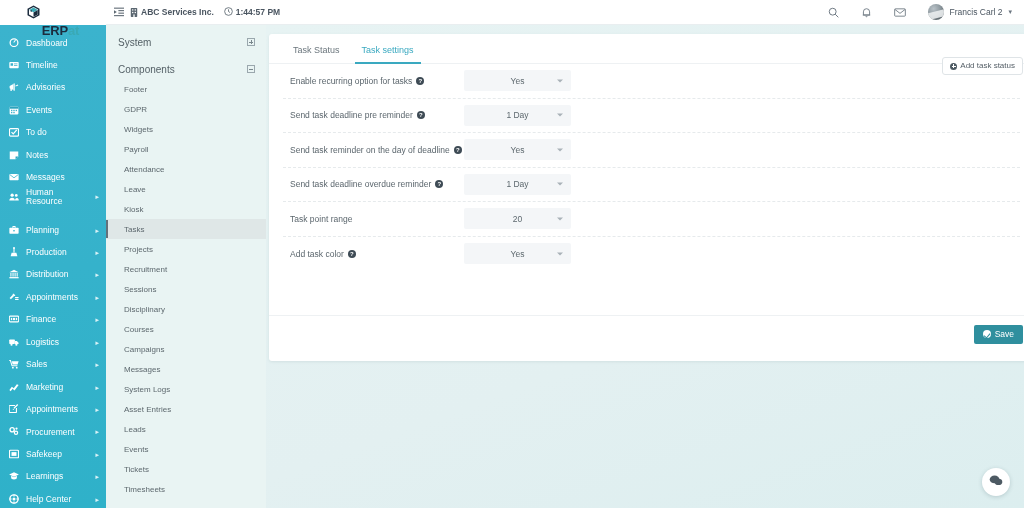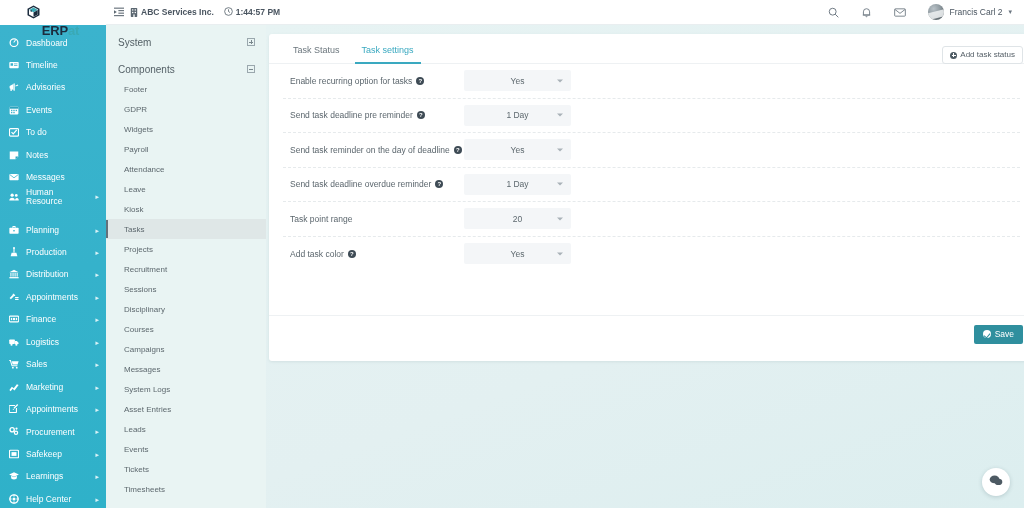--- a/index.html
+++ b/index.html
@@ -124,21 +124,21 @@
   .tab {
     font-size: 9px; color: #6b767d; padding: 0 11px 8px 11px; cursor: pointer;
     position: relative; line-height: 1;
   }
   .tab.active { color: #3aa9c0; }
   .tab.active:after {
     content: ""; position: absolute; left: 4px; right: 4px; bottom: -1px;
     height: 2px; background: #3aa9c0;
   }
   .add-status-btn {
-    position: absolute; right: 11px; top: 12px;
+    position: absolute; right: 11px; top: 23px;
     border: 1px solid #dfe4e7; background: #fff; border-radius: 3px;
     font-size: 8px; color: #566068; padding: 4px 7px; cursor: pointer;
     display: inline-flex; align-items: center; gap: 3px; line-height: 1;
   }
   .add-status-btn .plus-circ {
     width: 7px; height: 7px; border-radius: 50%; background: #4d5a63;
     position: relative; flex: 0 0 auto;
   }
   .add-status-btn .plus-circ:before,
   .add-status-btn .plus-circ:after {

